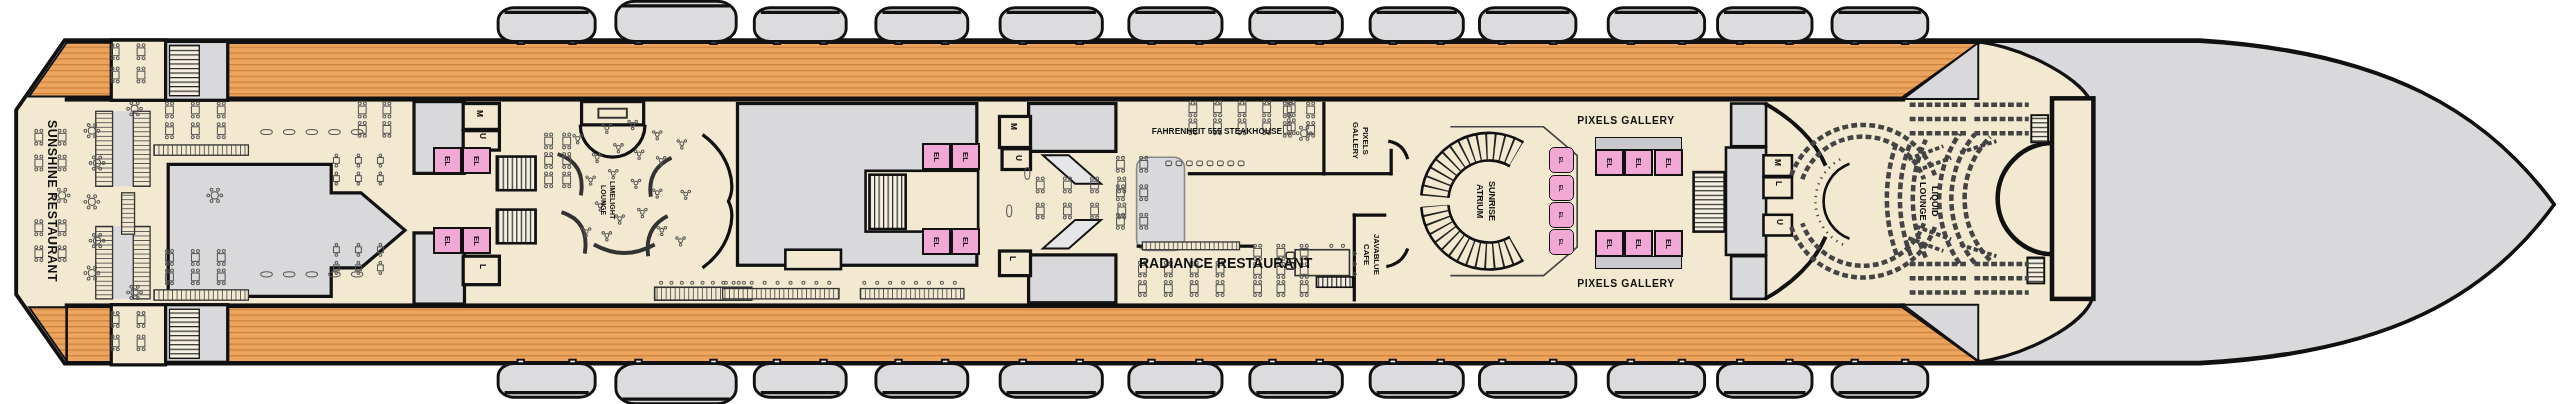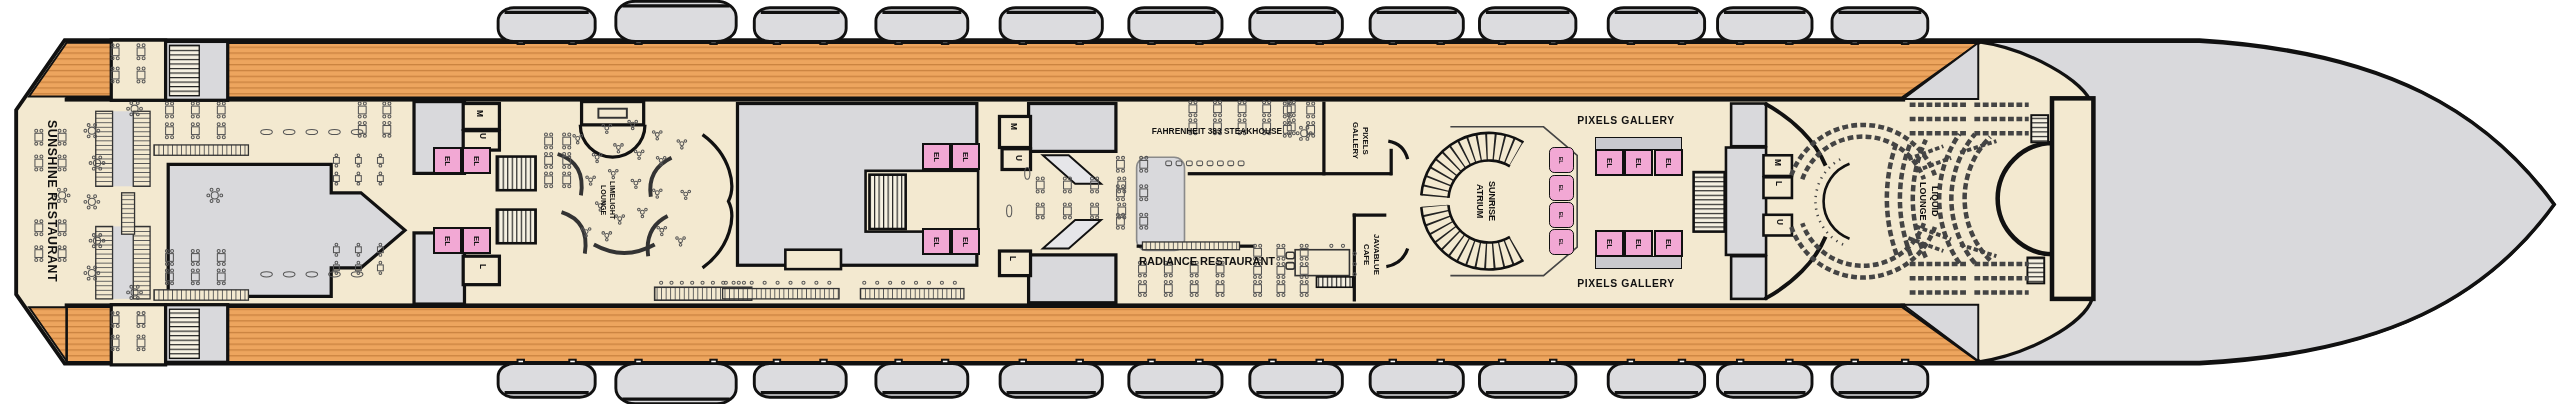--- a/index.html
+++ b/index.html
@@ -1258,23 +1258,23 @@
           <line x1="2842" y1="607" x2="2970" y2="607" stroke="#111" stroke-width="5"></line>
         </g>
       </g>
 </svg>
 
 <div class="lbl v" style="left:40px;top:115px;width:19.4px;height:173px;font-size:12.3px;letter-spacing:0.6px;">SUNSHINE RESTAURANT</div>
 
 <div class="lbl v" style="left:598px;top:172px;width:18px;height:57px;font-size:7.1px;line-height:1.25;">LIMELIGHT
 LOUNGE</div>
 
-<div class="lbl h" style="left:1146px;top:126px;width:142px;font-size:8.4px;">FAHRENHEIT 383 STEAKHOUSE</div>
-
-<div class="lbl h" style="left:1139px;top:255px;width:113px;font-size:11px;">RADIANCE RESTAURANT</div>
+<div class="lbl h" style="left:1146px;top:126px;width:142px;font-size:8.4px;">FAHRENHEIT 555 STEAKHOUSE</div>
+
+<div class="lbl h" style="left:1139px;top:255px;width:113px;font-size:14px;">RADIANCE RESTAURANT</div>
 
 <div class="lbl v" style="left:1349px;top:110px;width:21px;height:61px;font-size:7.8px;line-height:1.3;">PIXELS
 GALLERY</div>
 
 <div class="lbl v" style="left:1362px;top:223px;width:19.4px;height:63px;font-size:7.8px;line-height:1.3;">JAVABLUE
 CAFE</div>
 
 <div class="lbl v" style="left:1474px;top:168px;width:23px;height:66px;font-size:9px;line-height:1.3;">SUNRISE
 ATRIUM</div>
 

